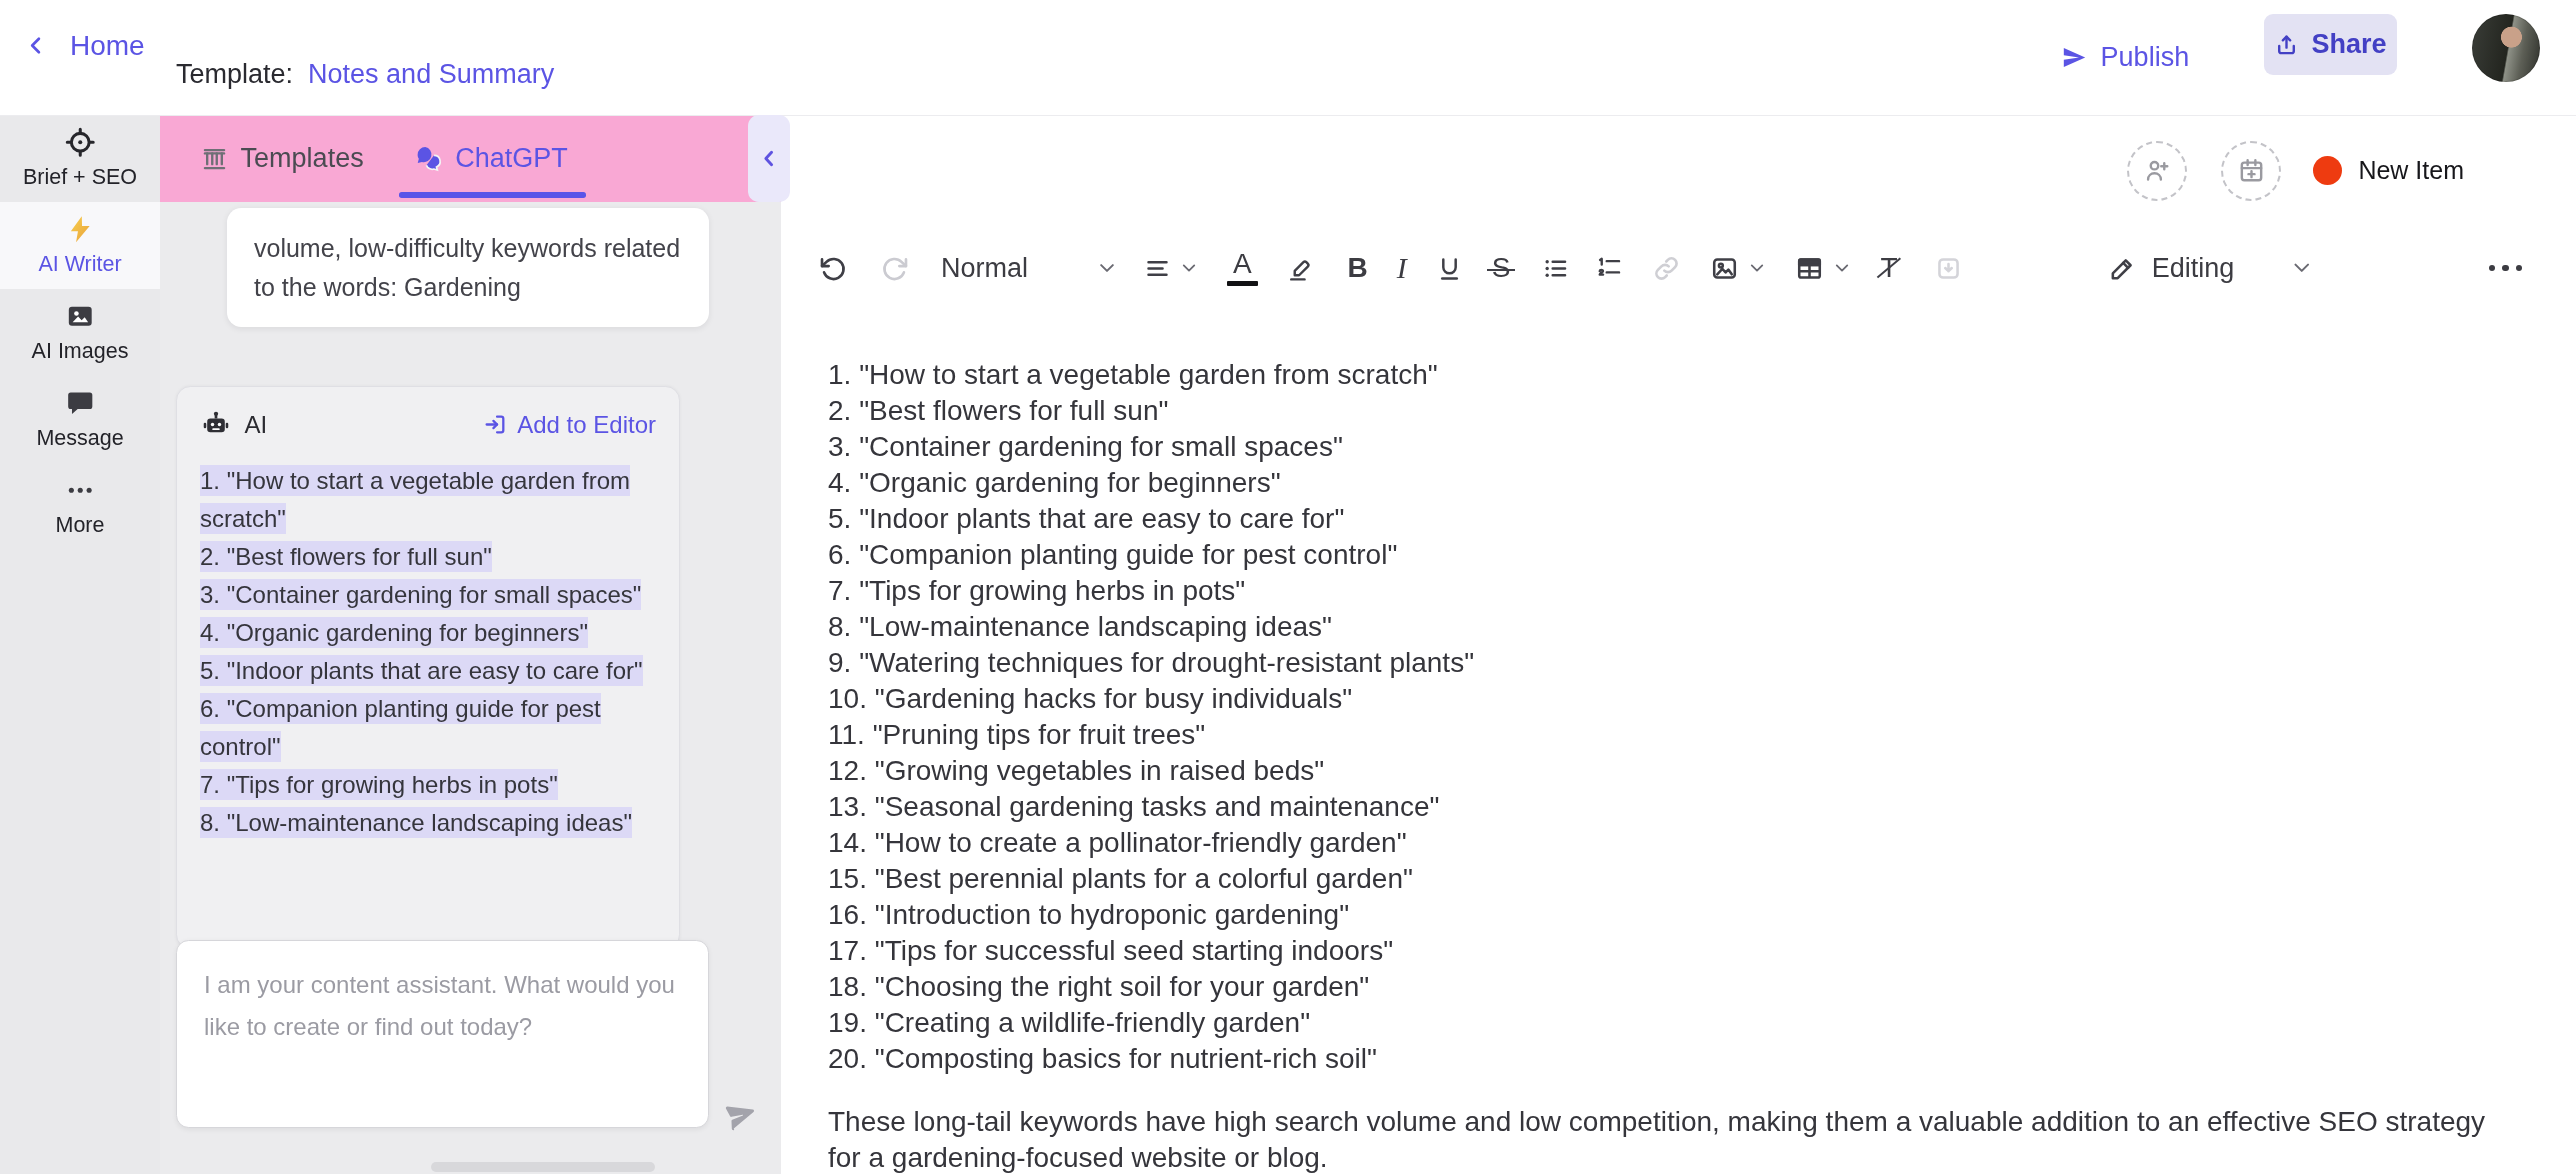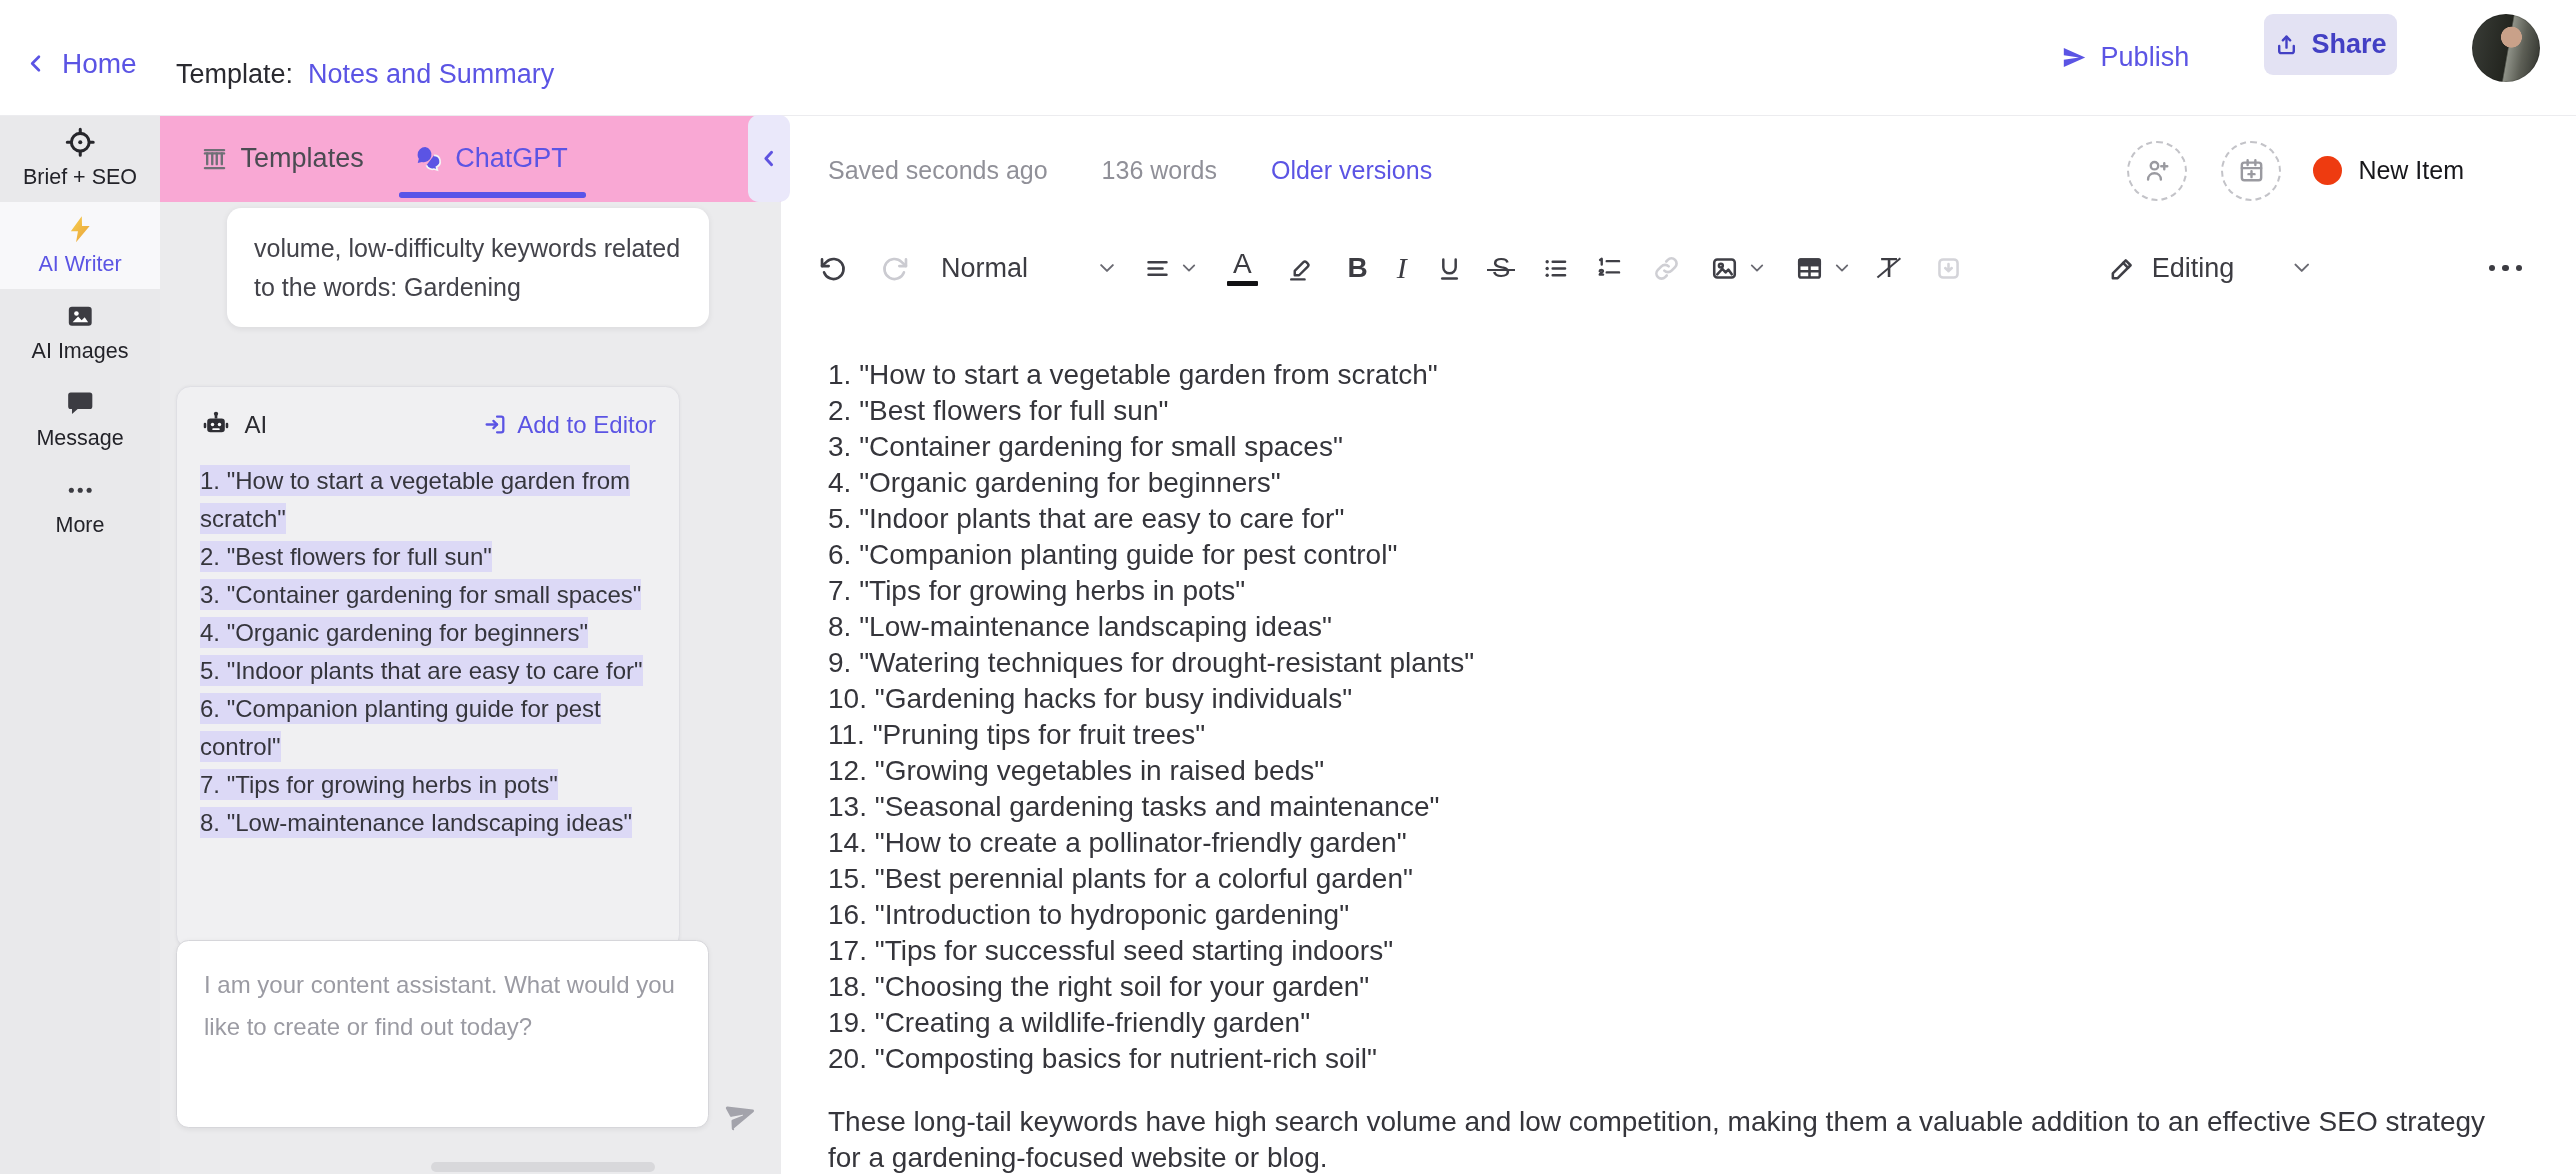--- a/index.html
+++ b/index.html
@@ -5,21 +5,21 @@
   html,body{margin:0;padding:0;}
   body{
     width:2576px;height:1174px;overflow:hidden;background:#fff;
     font-family:"Liberation Sans", sans-serif;position:relative;
     -webkit-font-smoothing:antialiased;
   }
   .app{position:absolute;inset:0;}
 
   
   .topbar{position:absolute;left:0;top:0;width:2576px;height:115px;background:#fff;border-bottom:0.9px solid #ececef;z-index:10;}
-  .back{position:absolute;left:25px;top:44px;height:39px;display:flex;align-items:center;gap:14px;color:#5b54e4;font-size:28px;font-weight:500;cursor:pointer;}
+  .back{position:absolute;left:25px;top:26px;height:39px;display:flex;align-items:center;gap:22px;color:#5b54e4;font-size:28px;font-weight:500;cursor:pointer;}
   .template{position:absolute;left:176px;top:59px;font-size:27px;color:#2a2a30;}
   .template a{color:#5b54e4;text-decoration:none;margin-left:15px;cursor:pointer;}
   .publish{position:absolute;left:2061px;top:36px;height:43px;display:flex;align-items:center;gap:12.6px;color:#5b54e4;font-size:27px;font-weight:500;cursor:pointer;}
   .share{position:absolute;left:2264px;top:14.4px;height:61px;padding:0 10px;border-radius:9px;background:#e3e2f3;display:flex;align-items:center;gap:12.6px;color:#4340c4;font-size:27px;font-weight:600;cursor:pointer;}
   .avatar{position:absolute;left:2472px;top:14.4px;width:68px;height:68px;border-radius:50%;
     background:
       radial-gradient(circle at 58% 34%, #c9a189 0 17%, rgba(0,0,0,0) 18%),
       linear-gradient(100deg,#3a3d38 0%,#23251f 52%,#8e9187 54%,#5d5f56 72%,#2c2e29 100%);
     box-shadow:inset 0 0 0 0.9px rgba(0,0,0,.15);cursor:pointer;}
 
@@ -275,25 +275,20 @@
   <div class="collapse-pill">
     <span>
       <svg width="25" height="25" viewBox="0 0 24 24" fill="none" stroke="#5f53e0" stroke-width="2.8" stroke-linecap="round" stroke-linejoin="round">
           <path d="M14 6l-5.5 6L14 18"></path>
         </svg>
     </span>
   </div>
 
   <section class="editor">
 
-    <div class="status-row">
-      <span class="status-gray">Saved seconds ago</span>
-      <span class="status-gray">136 words</span>
-      <span class="status-link">Older versions</span>
-    </div>
 
     <div class="status-right">
       <div class="dash-circle">
         <span>
           <svg width="29" height="29" viewBox="0 0 24 24" fill="none" stroke="#9a9aa0" stroke-width="2" stroke-linecap="round">
               <circle cx="9.5" cy="8" r="3.1"></circle>
               <path d="M4.2 19.5c0-3 2.3-5.2 5.3-5.2s5.3 2.2 5.3 5.2"></path>
               <path d="M17.6 6v5M15.1 8.5h5"></path>
             </svg>
         </span>

